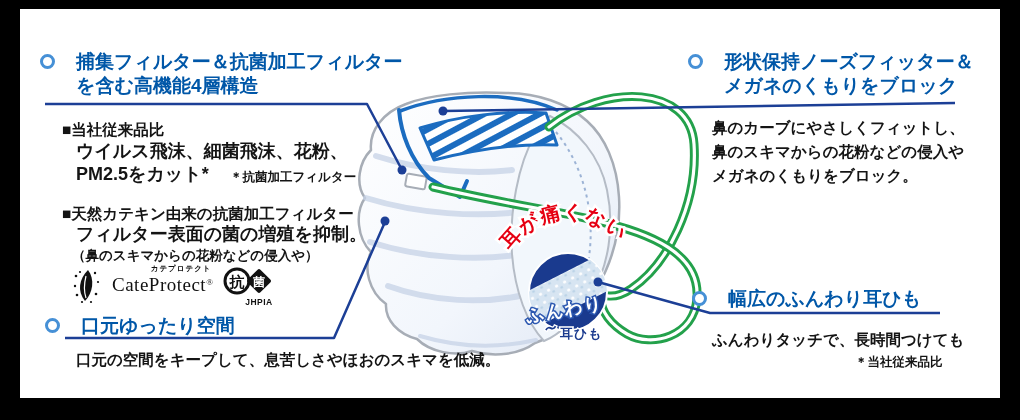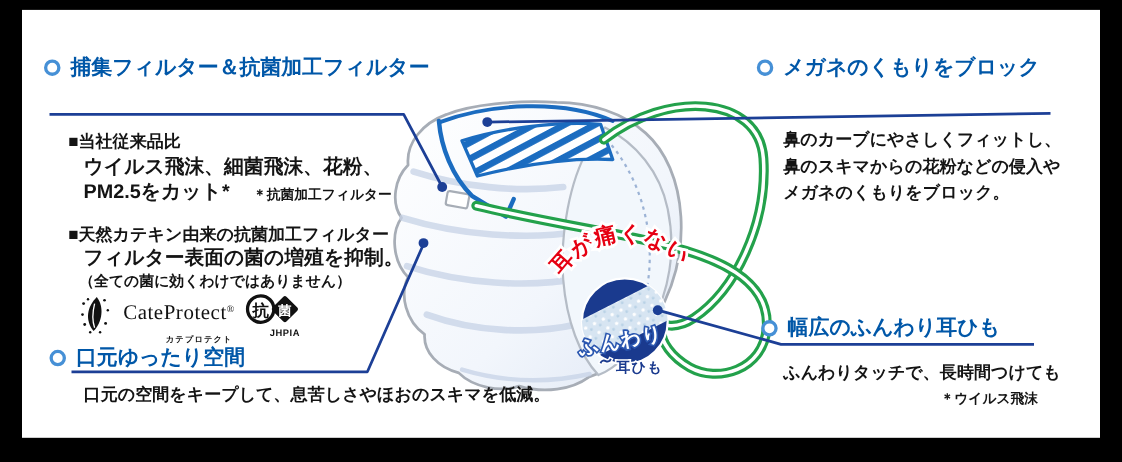--- a/index.html
+++ b/index.html
@@ -1,35 +1,35 @@
 <!DOCTYPE html>
 <html><head>
 <meta charset="utf-8">
 <style>
   html,body{margin:0;padding:0;background:#000;}
   .stage{position:relative;width:1020px;height:420px;background:#000;overflow:hidden;
          font-family:"Liberation Sans","DejaVu Sans",sans-serif;}
   .canvas{position:absolute;left:20px;top:9px;width:980px;height:389px;background:#fff;}
   .layer-svg{position:absolute;left:0;top:0;z-index:1;}
   .txt{position:absolute;z-index:2;}
-  .feature-h{display:flex;gap:9px;font-weight:bold;font-size:19px;color:#0057a8;
+  .feature-h{display:flex;gap:21px;font-weight:bold;font-size:19px;color:#0057a8;
              line-height:24px;white-space:nowrap;}
   .ring{width:9px;height:9px;border:3.5px solid #4690d6;border-radius:50%;background:#fff;
         margin-top:4px;flex:none;}
   .b15{font-size:15.5px;font-weight:bold;color:#141414;line-height:21px;white-space:nowrap;}
   .b18{font-size:18px;font-weight:bold;color:#141414;line-height:23px;white-space:nowrap;}
   .note{font-size:12.5px;font-weight:bold;color:#141414;white-space:nowrap;}
   .cap{font-size:13.5px;font-weight:bold;color:#141414;white-space:nowrap;}
   .logo-row{display:flex;align-items:flex-start;gap:10px;}
   .cate-wrap{position:relative;padding-top:10px;}
   .cate-name{font-family:"Liberation Serif","DejaVu Serif",serif;font-size:19px;font-weight:normal;
              color:#111;letter-spacing:0.5px;white-space:nowrap;}
   .cate-reg{font-size:9px;vertical-align:6px;}
   .cate-kana{position:absolute;top:0;right:2px;font-size:7.5px;font-weight:bold;color:#111;
-             letter-spacing:1px;white-space:nowrap;margin-top:40px;}
+             letter-spacing:1px;white-space:nowrap;}
 </style>
 </head>
 <body>
 
 <div class="stage">
   <div class="canvas"></div>
 
   <svg class="layer-svg" width="1020" height="420" viewBox="0 0 1020 420">
     <defs>
       <linearGradient id="bodyGrad" x1="0" y1="0" x2="1" y2="1">
@@ -110,29 +110,30 @@
       <circle cx="385" cy="221" r="4.5"></circle>
       <circle cx="443" cy="111" r="4.5"></circle>
       <circle cx="598" cy="282" r="4.5"></circle>
     </g>
   </svg>
 
   <div class="txt feature-h" style="left:40px;top:50px;">
     <span class="ring"></span>
     <span>
       <span style="display:block">捕集フィルター＆抗菌加工フィルター</span>
+      <span style="display:block">を含む高機能4層構造</span>
     </span>
   </div>
   <div class="txt b15" style="left:62px;top:119px;">■当社従来品比</div>
   <div class="txt b18" style="left:76px;top:140px;">ウイルス飛沫、細菌飛沫、花粉、</div>
   <div class="txt b18" style="left:76px;top:163px;">PM2.5をカット*</div>
   <div class="txt note" style="left:230px;top:169px;">＊抗菌加工フィルター</div>
   <div class="txt b15" style="left:62px;top:203px;">■天然カテキン由来の抗菌加工フィルター</div>
   <div class="txt b18" style="left:76px;top:223px;">フィルター表面の菌の増殖を抑制。</div>
-  <div class="txt cap" style="left:72px;top:247px;">（全ての菌に効くわけではありません）</div>
+  <div class="txt cap" style="left:72px;top:247px;">（鼻のスキマからの花粉などの侵入や）</div>
 
   <div class="txt logo-row" style="left:72px;top:264px;">
     <svg width="30" height="40" viewBox="0 0 30 40">
       <path d="M 16,6 C 7,15 5,27 13,37 C 21,29 23,15 16,6 Z" fill="#111"></path>
       <path d="M 14,12 C 12,20 12,28 14,34" stroke="#fff" stroke-width="1.2" fill="none"></path>
       <g fill="#111">
         <circle cx="4" cy="12" r="1.3"></circle>
           <circle cx="8" cy="8" r="1.1"></circle>
           <circle cx="3" cy="22" r="1.2"></circle>
         <circle cx="5" cy="31" r="1.3"></circle>
@@ -158,30 +159,31 @@
 
   <div class="txt feature-h" style="left:45px;top:314px;">
     <span class="ring"></span>
     <span>口元ゆったり空間</span>
   </div>
   <div class="txt b15" style="left:76px;top:349px;">口元の空間をキープして、息苦しさやほおのスキマを低減。</div>
 
   <div class="txt feature-h" style="left:688px;top:50px;">
     <span class="ring"></span>
     <span>
+      <span style="display:block">形状保持ノーズフィッター＆</span>
       <span style="display:block">メガネのくもりをブロック</span>
     </span>
   </div>
   <div class="txt feature-h" style="left:692px;top:287px;">
     <span class="ring"></span>
     <span>幅広のふんわり耳ひも</span>
   </div>
 
   <div class="txt b15" style="left:712px;top:116px;line-height:24px;">
     <span style="display:block">鼻のカーブにやさしくフィットし、</span>
     <span style="display:block">鼻のスキマからの花粉などの侵入や</span>
     <span style="display:block">メガネのくもりをブロック。</span>
   </div>
   <div class="txt b15" style="left:712px;top:328px;line-height:24px;">
     <span style="display:block">ふんわりタッチで、長時間つけても</span>
   </div>
-  <div class="txt note" style="left:855px;top:354px;">＊ウイルス飛沫</div>
+  <div class="txt note" style="left:855px;top:354px;">＊当社従来品比</div>
 </div>
 
 </body></html>

